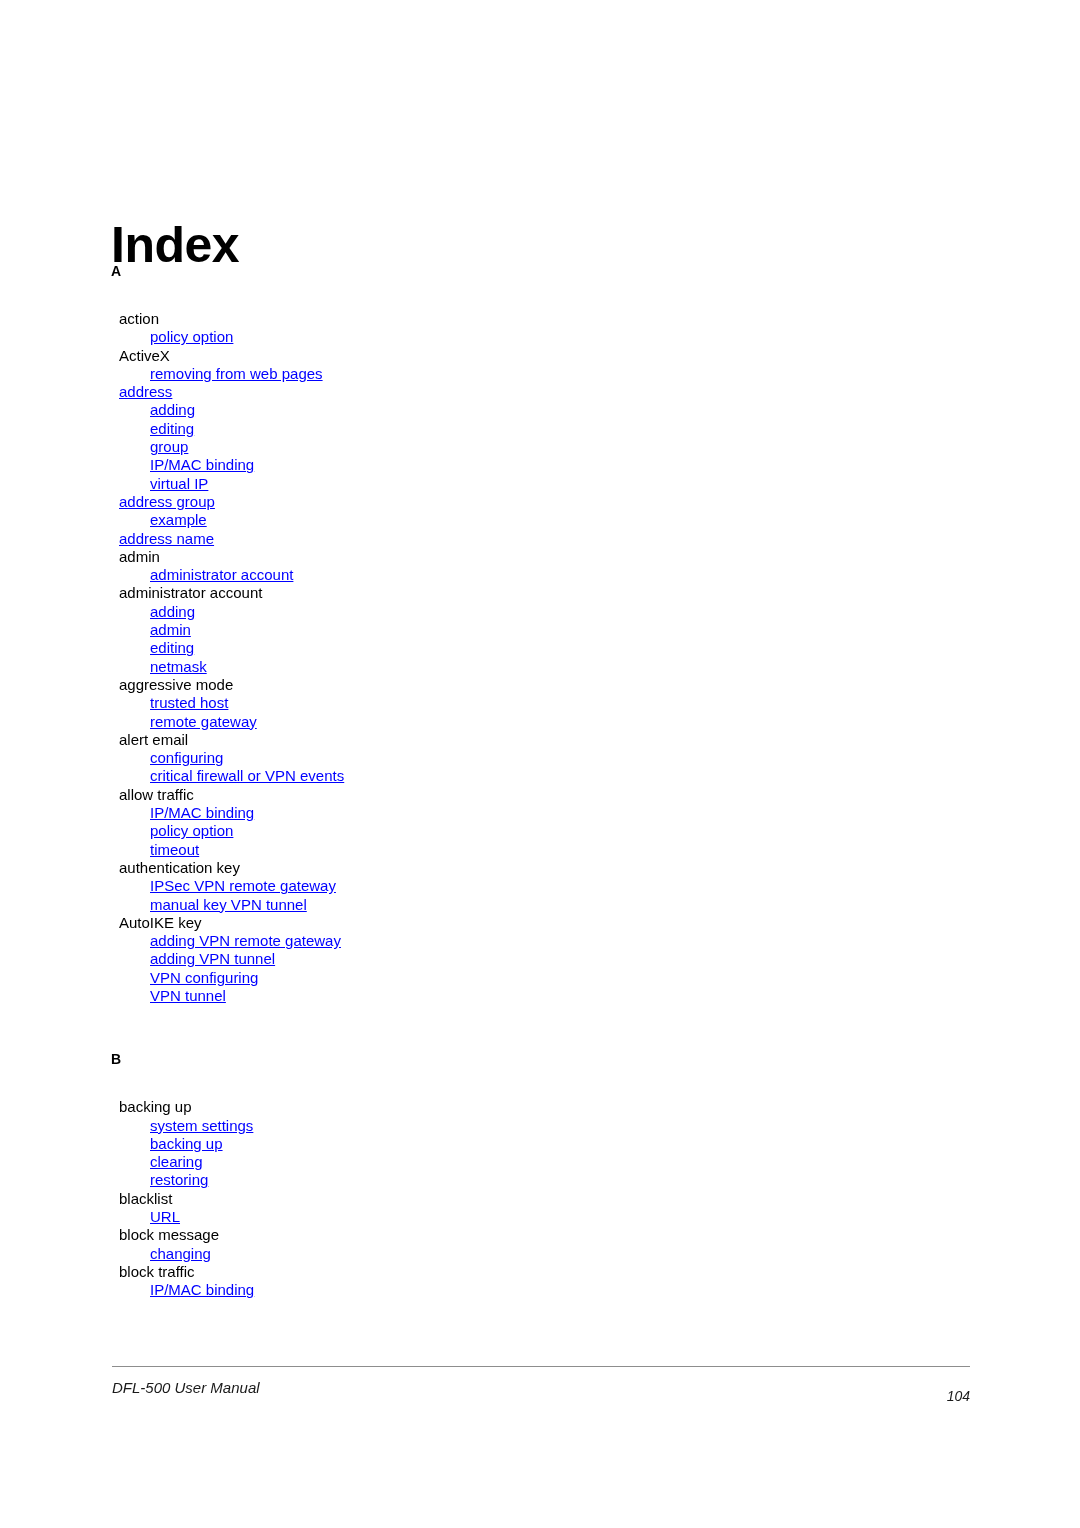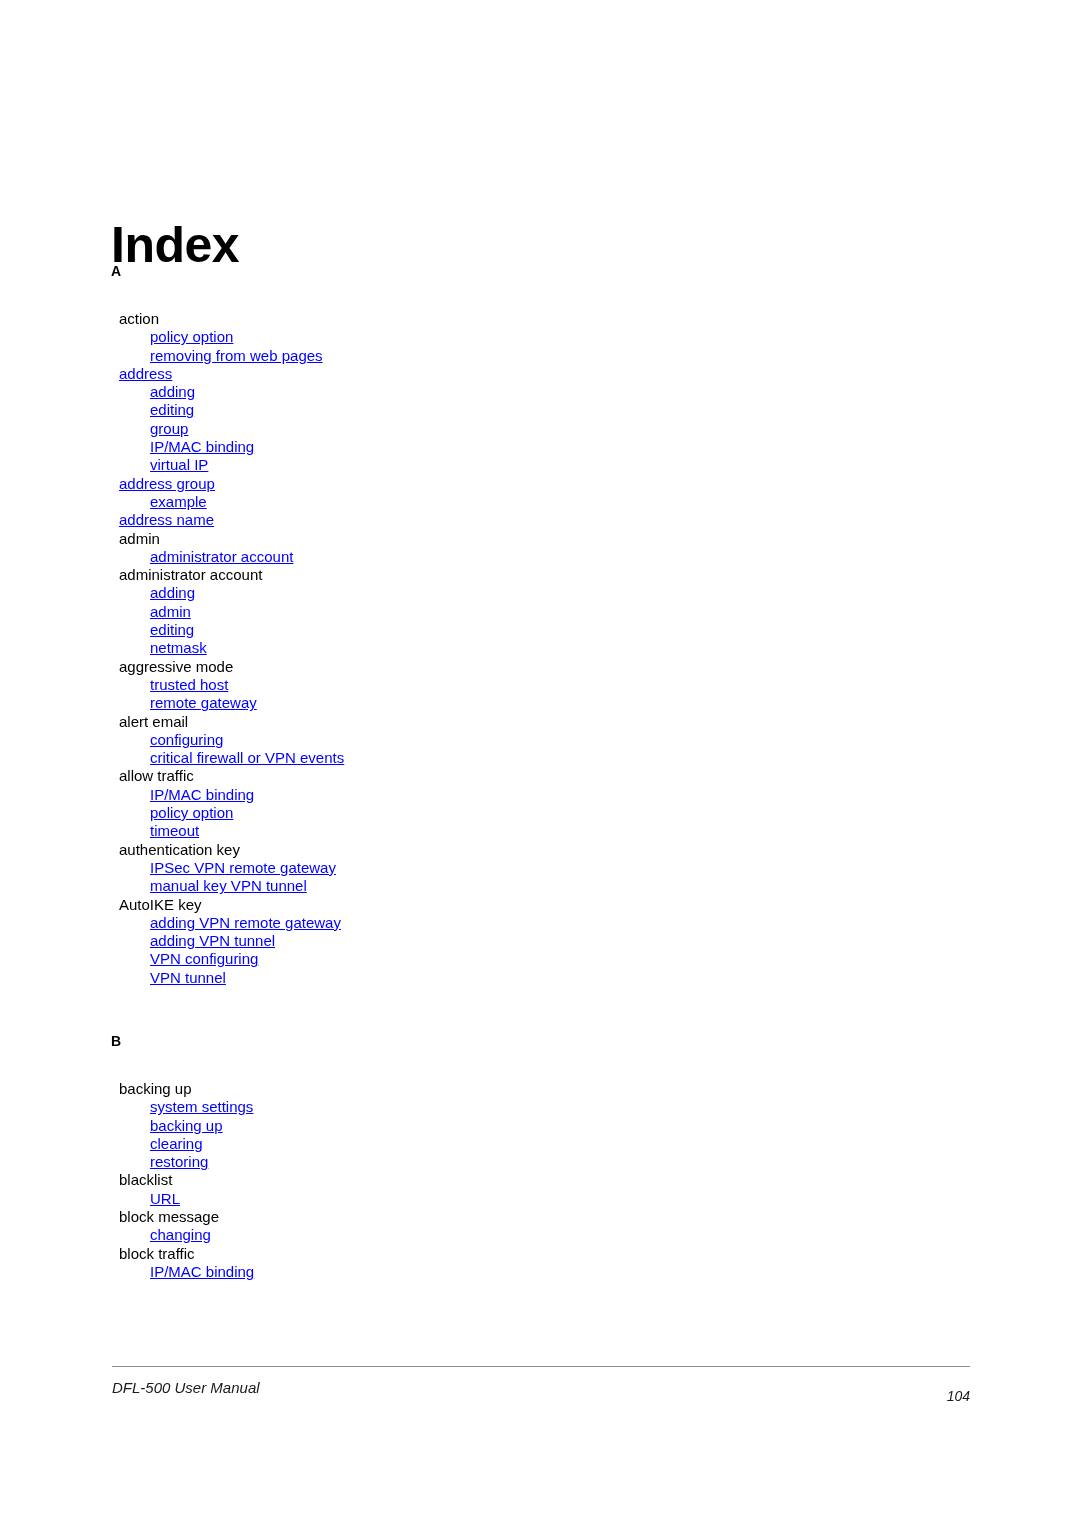--- a/index.html
+++ b/index.html
@@ -124,20 +124,21 @@
 <div class="page">
 
   <h1 class="page-title">Index</h1>
 
   <div class="index-body">
       <div class="section">
         <div class="section-letter">A</div>
         <ul class="entry-list">
           <li class="entry level-1"><span class="label">action</span></li>
           <li class="entry level-2 link"><span class="label">policy option</span></li>
+          <li class="entry level-1"><span class="label">ActiveX</span></li>
           <li class="entry level-2 link"><span class="label">removing from web pages</span></li>
           <li class="entry level-1 link"><span class="label">address</span></li>
           <li class="entry level-2 link"><span class="label">adding</span></li>
           <li class="entry level-2 link"><span class="label">editing</span></li>
           <li class="entry level-2 link"><span class="label">group</span></li>
           <li class="entry level-2 link"><span class="label">IP/MAC binding</span></li>
           <li class="entry level-2 link"><span class="label">virtual IP</span></li>
           <li class="entry level-1 link"><span class="label">address group</span></li>
           <li class="entry level-2 link"><span class="label">example</span></li>
           <li class="entry level-1 link"><span class="label">address name</span></li>

